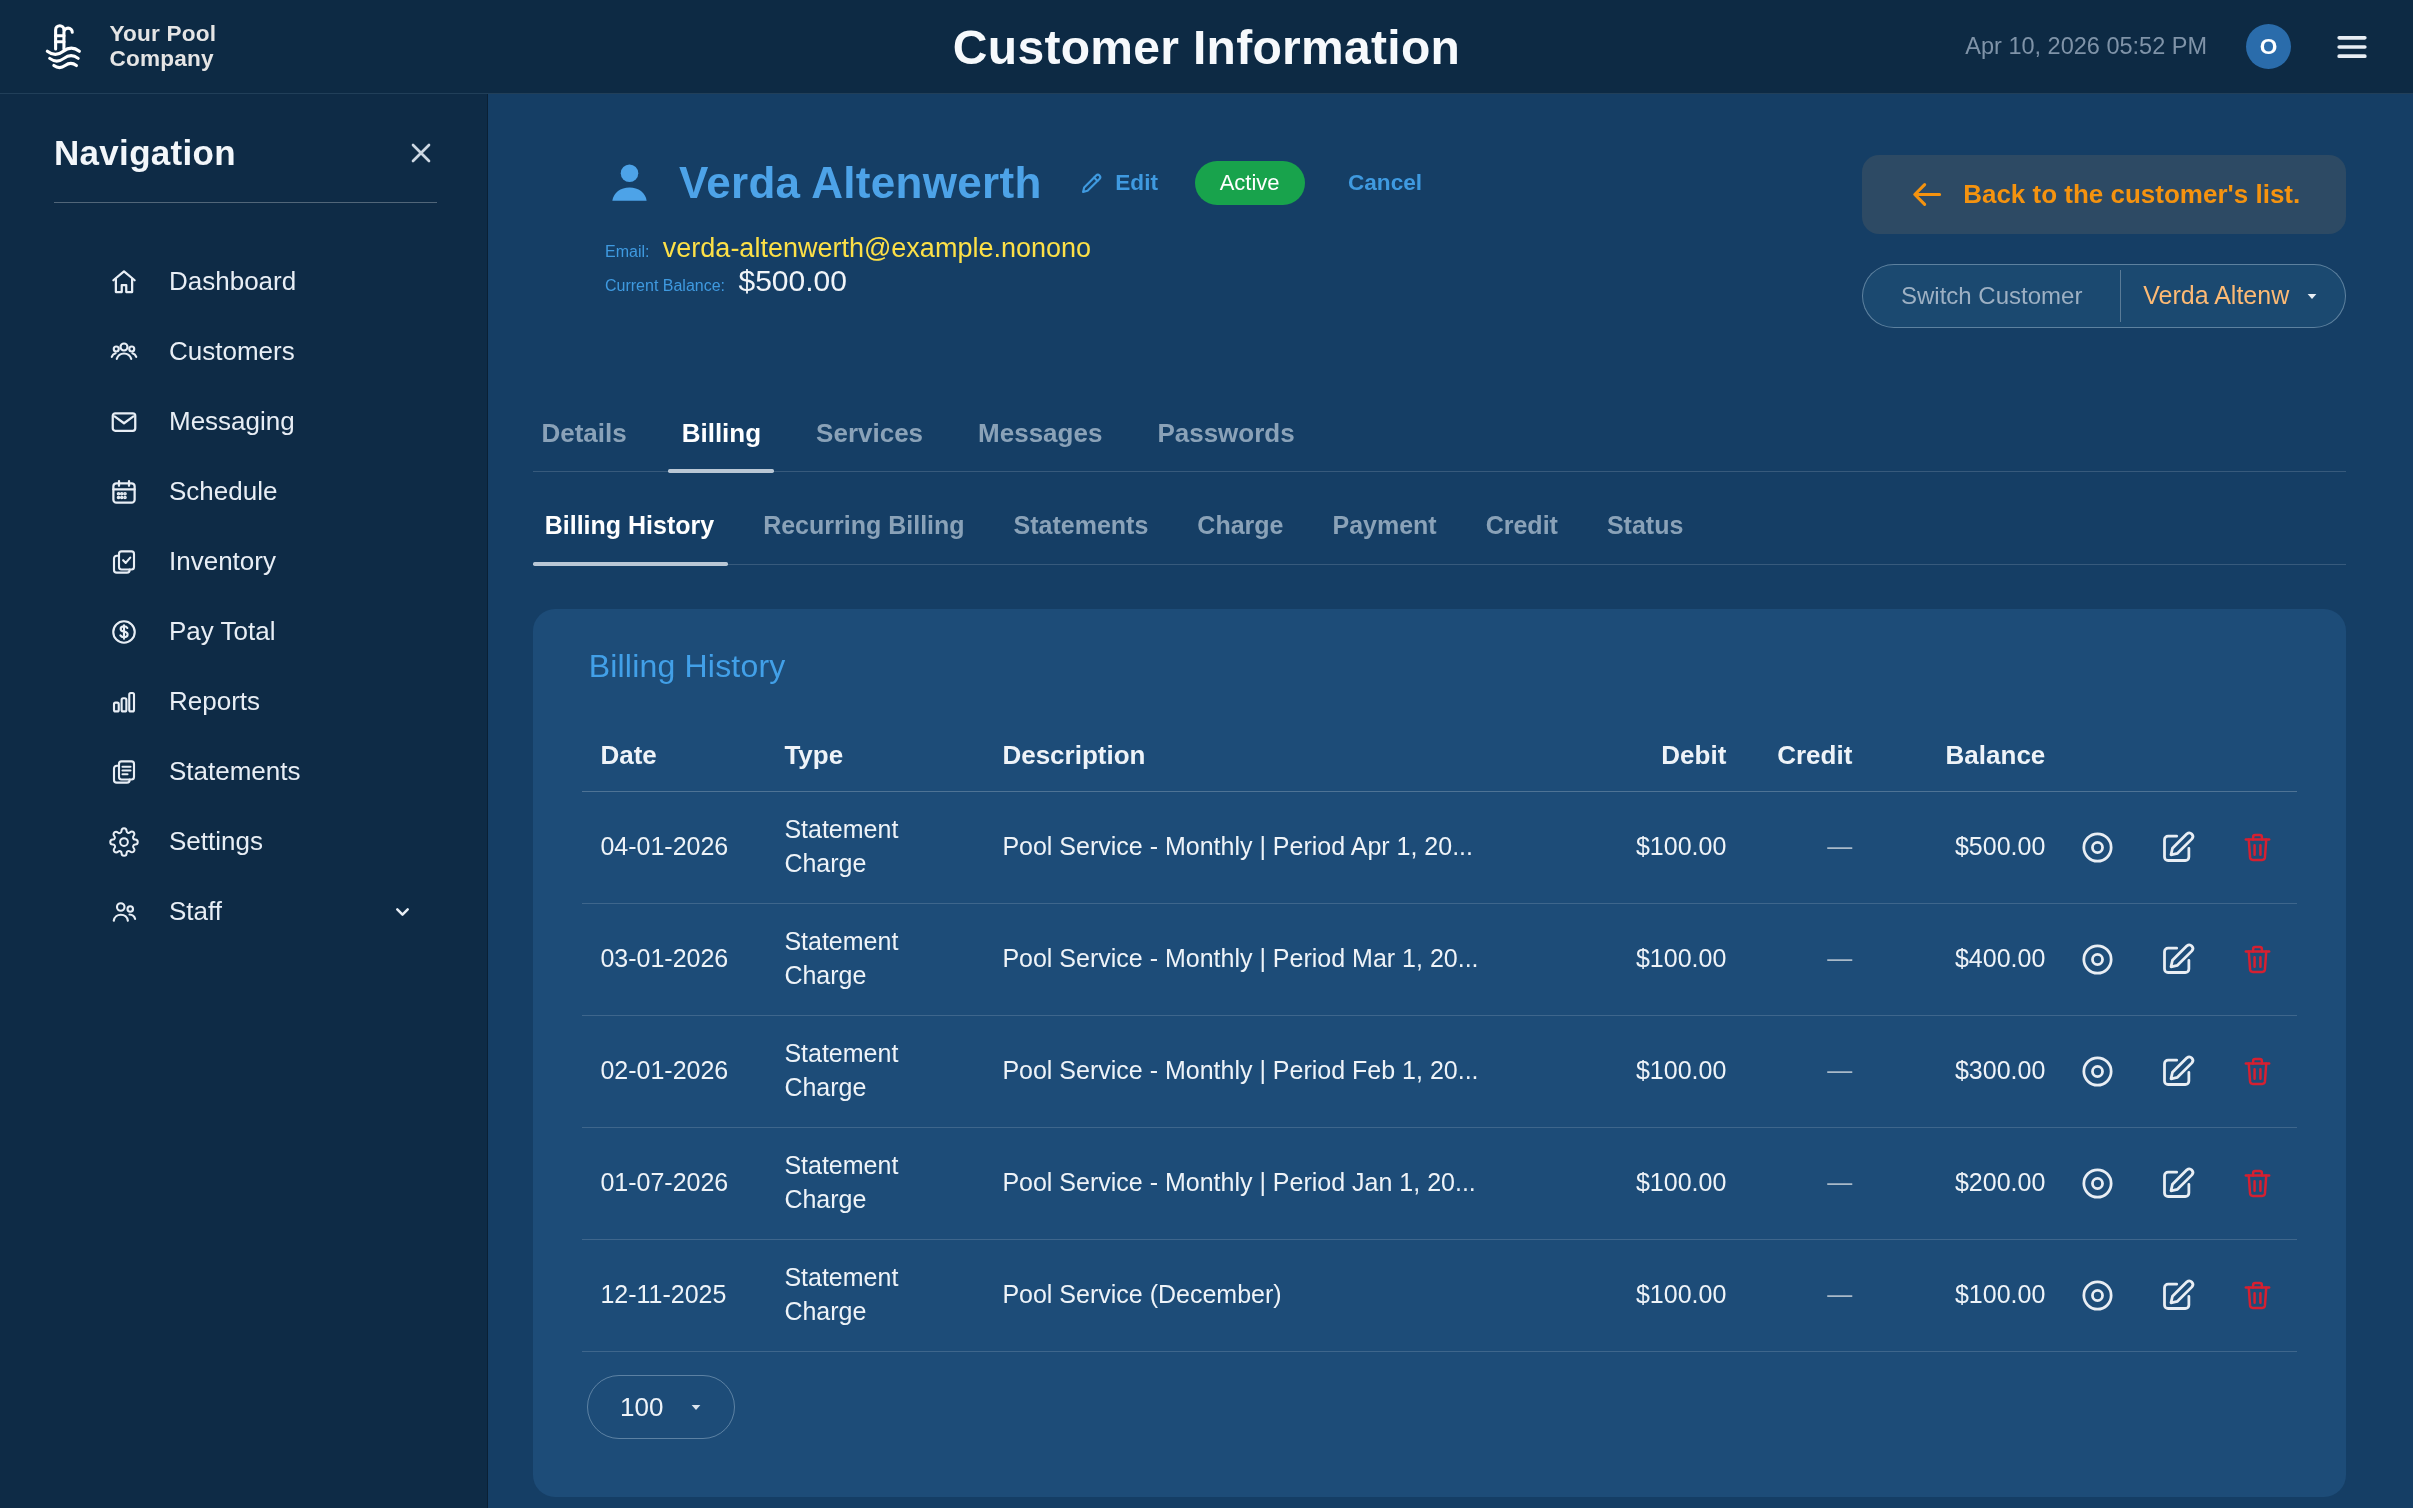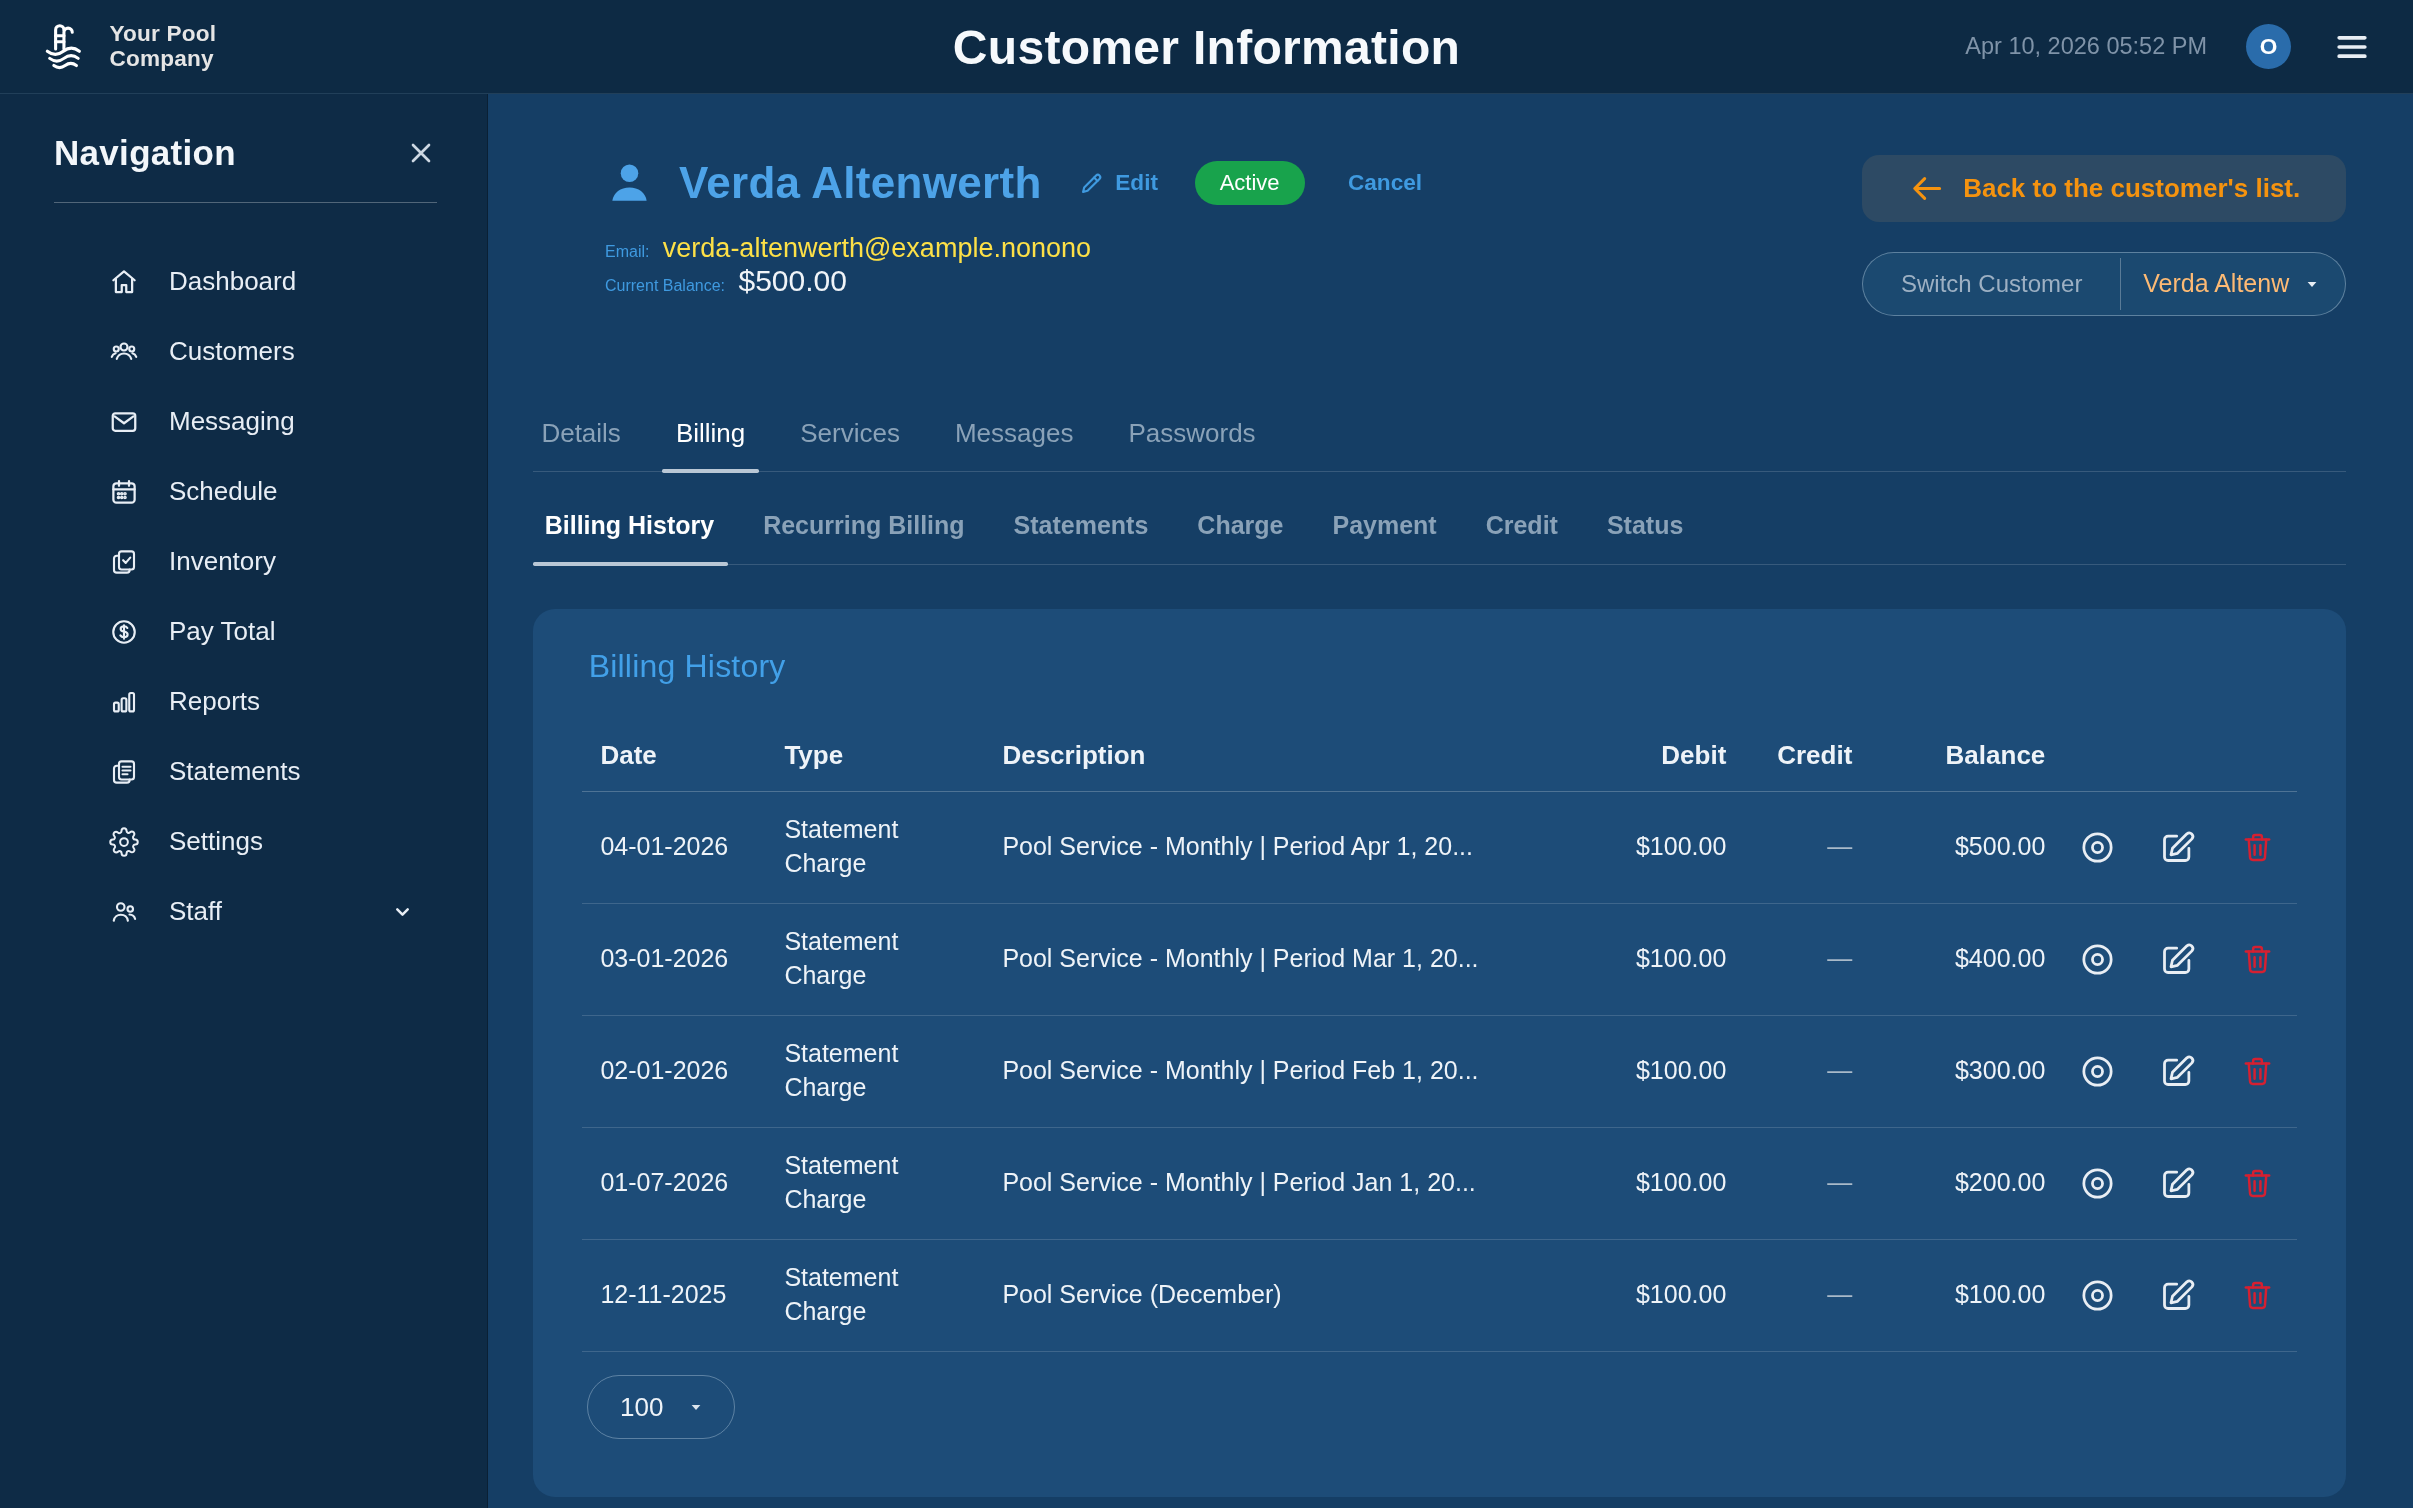--- a/index.html
+++ b/index.html
@@ -89,41 +89,41 @@
   }
   .cancel-link{font-size:22.6px;font-weight:bold;color:var(--link);cursor:pointer;margin-left:18.4px;}
   .cust-row2{margin-top:25px;display:flex;align-items:baseline;gap:13.4px;}
   .cust-row3{margin-top:0;display:flex;align-items:baseline;gap:13.4px;}
   .field-label{font-size:16px;color:var(--link);}
   .email-value{font-size:27px;color:#fde047;}
   .balance-value{font-size:30px;color:#f0f4f8;}
 
   .cust-right{position:absolute;top:-3.4px;right:0;width:484px;}
   .back-btn{
-    width:100%;height:67px;border:none;border-radius:17px;background:var(--back-bg);
+    width:100%;height:79px;border:none;border-radius:17px;background:var(--back-bg);
     display:flex;align-items:center;justify-content:center;gap:18.4px;cursor:pointer;
   }
   .back-btn svg{width:37px;height:37px;color:var(--orange);}
   .back-btn span{font-size:26px;font-weight:bold;color:var(--orange);}
   .switch-pill{
     margin-top:30px;height:64px;border-radius:837px;
     border:1.3px solid rgba(160,185,205,0.5);background:#1b4970;
     display:flex;align-items:stretch;overflow:hidden;
   }
   .switch-label{flex:1.15;display:flex;align-items:center;justify-content:center;font-size:24px;color:#9db0c3;cursor:pointer;}
   .switch-divider{width:0.8px;background:rgba(255,255,255,0.28);margin:5px 0;}
   .switch-value{flex:1;display:flex;align-items:center;justify-content:center;gap:11.7px;font-size:25px;color:#fdba74;cursor:pointer;}
   .switch-value svg{width:22px;height:22px;color:#e8eef4;}
 
   
   .tabs{
     margin-top:35px;display:flex;gap:55px;padding:0 0 22px 8.4px;
     border-bottom:0.8px solid var(--line);
   }
-  .tab{font-size:26px;font-weight:normal;color:var(--muted);cursor:pointer;position:relative;white-space:nowrap;}
+  .tab{font-size:26px;font-weight:bold;color:var(--muted);cursor:pointer;position:relative;white-space:nowrap;}
   .tab.active{color:#ffffff;}
   .tab.active::after{
     content:"";position:absolute;left:-13.4px;right:-13.4px;bottom:-24px;height:4.2px;
     background:#b9c7d5;border-radius:1.7px;
   }
   .subtabs{
     margin-top:39px;display:flex;gap:49px;padding:0 0 23.5px 11.7px;
     border-bottom:0.8px solid var(--line);
   }
   .subtab{font-size:25px;font-weight:bold;color:var(--muted);cursor:pointer;position:relative;white-space:nowrap;}

